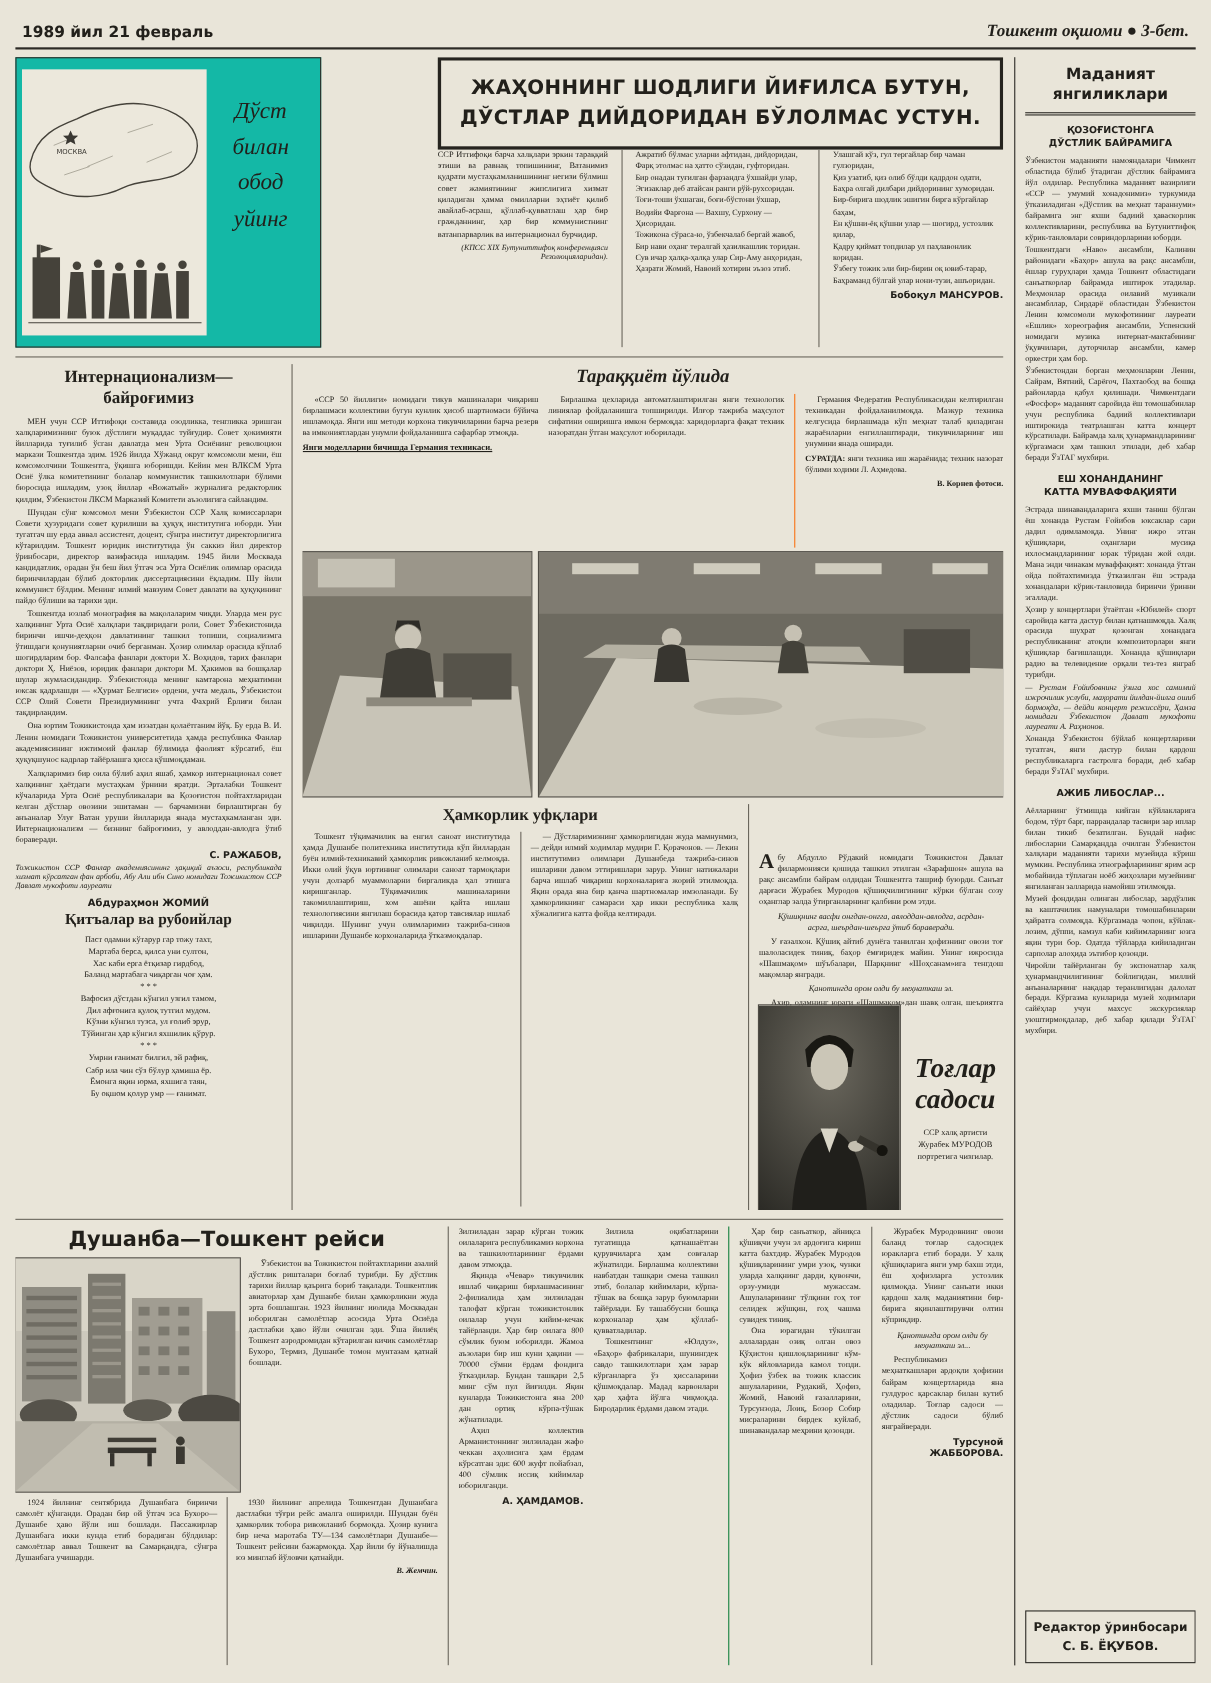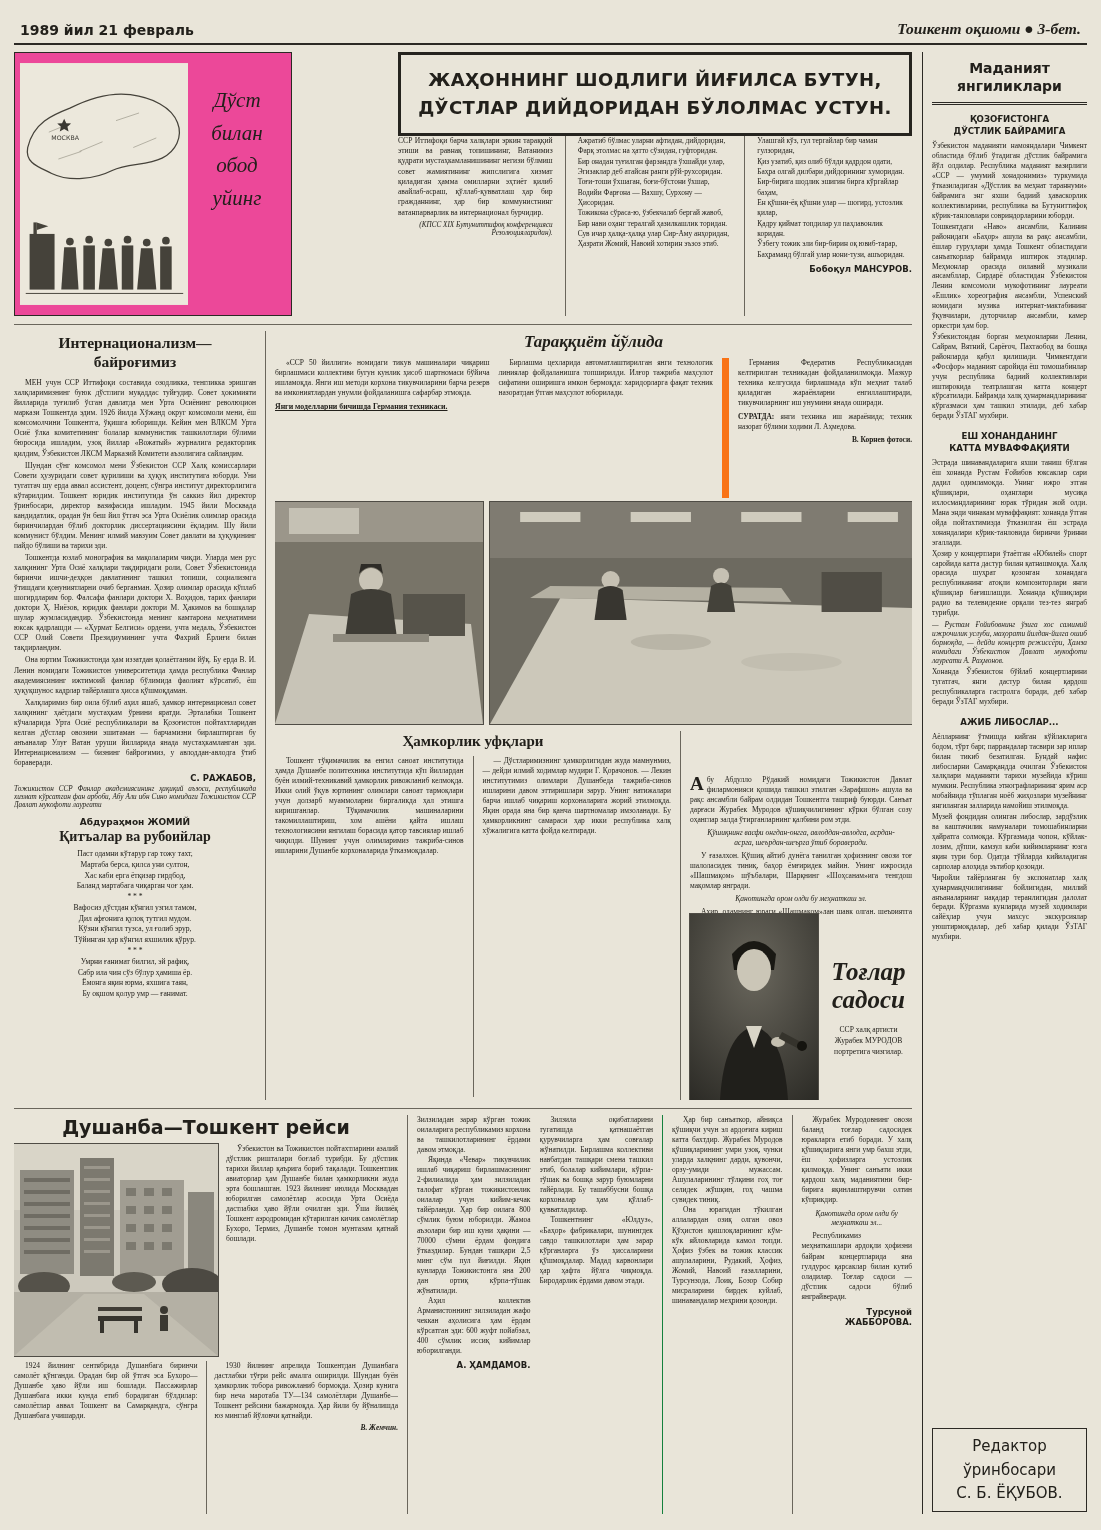--- a/index.html
+++ b/index.html
@@ -13,21 +13,21 @@
   .hdr { display:flex; justify-content:space-between; align-items:flex-end; padding:14px 6px 5px; border-bottom:2.5px solid #2c2a25; }
   .hdr-date { font-family:"DejaVu Sans",sans-serif; font-weight:bold; font-size:14px; }
   .hdr-right { font-weight:bold; font-style:italic; font-size:15.5px; }
 
   .grid { display:flex; gap:10px; margin-top:7px; height:1462px; }
   .main { width:898px; display:flex; flex-direction:column; gap:8px; }
   .aside { flex:1; border-left:1.5px solid #2c2a25; padding-left:9px; display:flex; flex-direction:column; overflow:hidden; }
 
   
   .row1 { display:flex; gap:10px; height:264px; }
-  .friend { width:278px; border:1.5px solid #2c2a25; background:#ec4899; display:flex; padding:5px; }
+  .friend { width:278px; border:1.5px solid #2c2a25; background:#14b8a6; display:flex; padding:5px; }
   .friend svg { width:168px; height:100%; }
   .friend-cap { flex:1; font-style:italic; font-size:21px; line-height:1.55; text-align:center; padding-top:26px; }
   .topcenter { flex:1; padding-left:96px; display:flex; flex-direction:column; overflow:hidden; }
   .banner { border:3px solid #26241f; padding:11px 6px; text-align:center; font-family:"DejaVu Sans",sans-serif; font-weight:bold; font-size:18px; line-height:1.55; letter-spacing:.4px; }
   .ode-title { text-align:center; font-family:"DejaVu Sans",sans-serif; font-weight:bold; font-size:15px; letter-spacing:1.6px; margin:9px 0 6px; }
   .ode-cols { display:flex; gap:12px; flex:1; overflow:hidden; }
   .ode-col { flex:1; }
   .ode-col + .ode-col { border-left:1px solid #6a665c; padding-left:12px; }
   .epi { font-size:7.6px; line-height:1.35; text-align:justify; }
   .epi-src { font-size:7.2px; font-style:italic; text-align:right; margin-top:3px; }
@@ -42,21 +42,21 @@
   .sig-name { text-align:right; font-family:"DejaVu Sans",sans-serif; font-weight:bold; font-size:8.5px; margin-top:3px; }
   .sig-role { font-size:7.2px; font-style:italic; text-align:justify; margin:2px 0 5px; }
   .poet { text-align:center; font-family:"DejaVu Sans",sans-serif; font-weight:bold; font-size:9px; margin:3px 0 2px; }
   .poems-title { text-align:center; font-weight:bold; font-size:14px; margin-bottom:4px; }
   .poem { font-size:7.6px; line-height:1.42; text-align:center; }
 
   .colBC { flex:1; display:flex; flex-direction:column; overflow:hidden; }
   .tark-title { text-align:center; font-weight:bold; font-style:italic; font-size:17px; margin:1px 0 6px; }
   .tark-cols { display:flex; gap:9px; height:140px; overflow:hidden; }
   .tark-col { flex:1; }
-  .tark-col4 { width:190px; flex:none; border-left:7px solid #f97316; padding-left:9px; display:flex; flex-direction:column; }
+  .tark-col4 { width:190px; flex:none; border-left:1px solid #f97316; padding-left:9px; display:flex; flex-direction:column; }
   .cap-bold { font-weight:bold; font-size:7.8px; text-align:left; margin-top:4px;text-decoration:underline; }
   .suratda { font-size:7.4px; text-align:justify; margin-top:4px; line-height:1.34; }
   .credit { text-align:right; font-size:7.4px; font-weight:bold; margin-top:3px; }
   .photos { display:flex; gap:7px; height:222px; margin-top:4px; }
   .photo-frame { outline:1px solid #4f4c45; }
   .photo1 { width:208px; } .photo2 { flex:1; }
   .photos svg { width:100%; height:100%; display:block; }
 
   .row2b { display:flex; gap:9px; flex:1; margin-top:7px; overflow:hidden; }
   .hamk { width:396px; overflow:hidden; }
@@ -96,21 +96,21 @@
   .tt-col { flex:1; overflow:hidden; }
   .tt-col + .tt-col { border-left:1px solid #6a665c; padding-left:9px; }
   .tt-sig { text-align:right; font-family:"DejaVu Sans",sans-serif; font-weight:bold; font-size:8.5px; margin-top:5px; }
   .tt-q { text-align:center; font-style:italic; font-size:7.5px; margin:4px 6px; }
 
   
   .aside-head { text-align:center; font-family:"DejaVu Sans",sans-serif; font-weight:bold; font-size:14px; line-height:1.3; padding:7px 0 7px; border-bottom:3px double #2c2a25; }
   .aside-item-head { text-align:center; font-family:"DejaVu Sans",sans-serif; font-weight:bold; font-size:8.6px; line-height:1.4; margin:8px 0 4px; }
   .aside p.body { font-size:7.4px; margin-bottom:1px; }
   .aside-q { font-size:7.4px; font-style:italic; text-align:justify; margin:2px 0; }
-  .editor-box { margin-top:auto; border:1.5px solid #2c2a25; text-align:center; font-family:"DejaVu Sans",sans-serif; font-weight:normal; font-size:15px; line-height:1.55; padding:6px 4px; margin-bottom:2px; }
+  .editor-box { margin-top:auto; border:1.5px solid #2c2a25; text-align:center; font-family:"DejaVu Sans",sans-serif; font-weight:bold; font-size:11px; line-height:1.55; padding:6px 4px; margin-bottom:2px; }
 </style>
 </head>
 <body>
 
 <div class="page">
 
   <div class="hdr">
     <span class="hdr-date">1989 йил 21 февраль</span>
     <span class="hdr-right">Тошкент оқшоми ● 3-бет.</span>
   </div>

